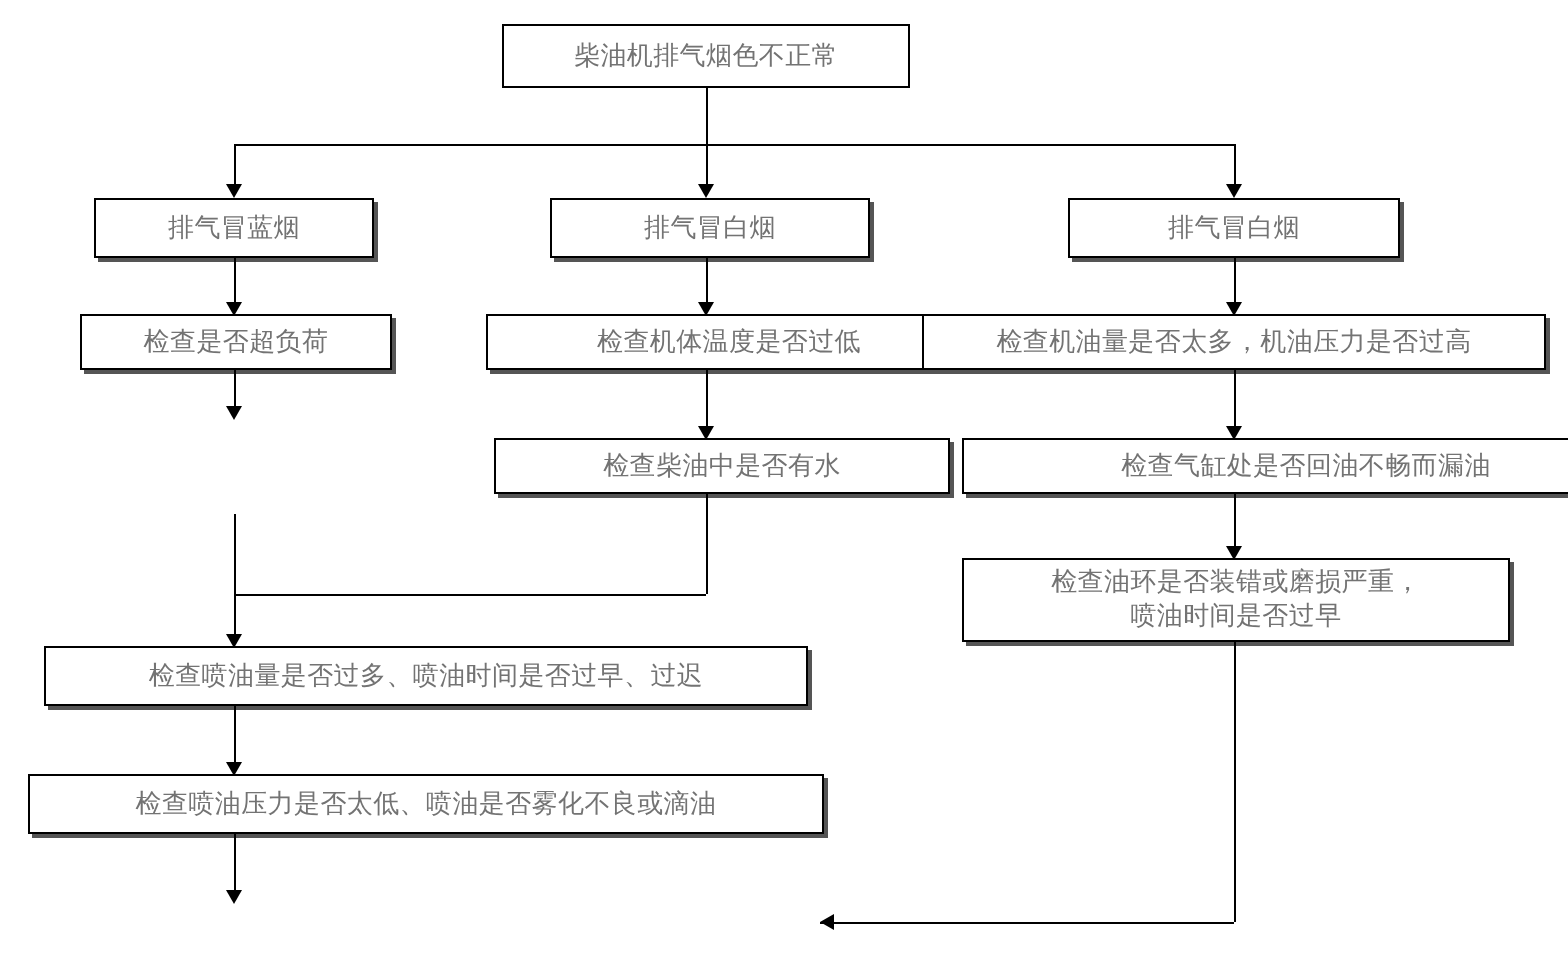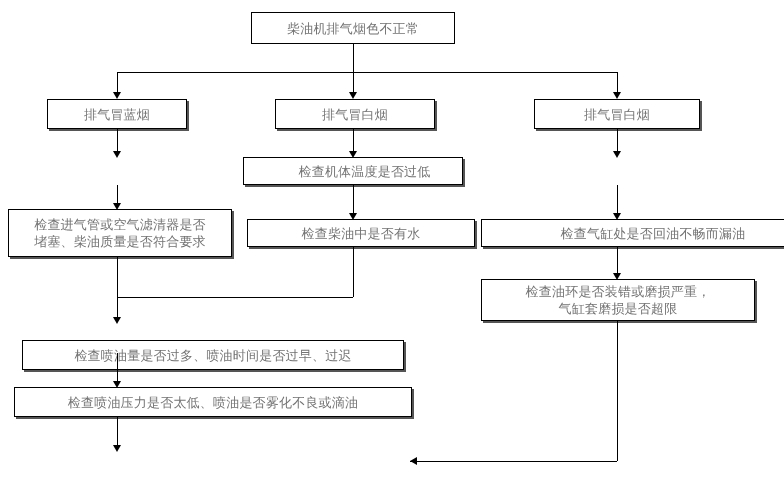--- a/index.html
+++ b/index.html
@@ -72,26 +72,25 @@
   <div class="line v" style="left:353px; top:72px; height:20px;"></div>
   <div class="arrow arrow-down" style="left:349px; top:92px;"></div>
   <div class="line v" style="left:617px; top:72px; height:20px;"></div>
   <div class="arrow arrow-down" style="left:613px; top:92px;"></div>
 
   <div class="node shadow" style="left:47px; top:99px; width:140px; height:30px;">排气冒蓝烟</div>
 
   <div class="line v" style="left:117px; top:129px; height:22px;"></div>
   <div class="arrow arrow-down" style="left:113px; top:151px;"></div>
 
+  <div class="node shadow" style="left:40px; top:157px; width:156px; height:28px;">检查是否超负荷</div>
 
   <div class="line v" style="left:117px; top:185px; height:18px;"></div>
   <div class="arrow arrow-down" style="left:113px; top:203px;"></div>
 
-  <div class="node shadow" style="left:8px; top:209px; width:224px; height:48px;">检查进气管或空气滤清器是否
-堵塞、柴油质量是否符合要求</div>
 
   <div class="line v" style="left:117px; top:257px; height:60px;"></div>
   <div class="arrow arrow-down" style="left:113px; top:317px;"></div>
 
   <div class="node shadow" style="left:275px; top:99px; width:160px; height:30px;">排气冒白烟</div>
 
   <div class="line v" style="left:353px; top:129px; height:22px;"></div>
   <div class="arrow arrow-down" style="left:349px; top:151px;"></div>
 
   <div class="node shadow" style="left:243px; top:157px; width:220px; height:28px;padding-left:27px;">检查机体温度是否过低</div>
@@ -102,37 +101,38 @@
   <div class="node shadow" style="left:247px; top:219px; width:228px; height:28px;">检查柴油中是否有水</div>
 
   <div class="line v" style="left:353px; top:247px; height:50px;"></div>
   <div class="line h" style="left:117px; top:297px; width:236px;"></div>
 
   <div class="node shadow" style="left:534px; top:99px; width:166px; height:30px;">排气冒白烟</div>
 
   <div class="line v" style="left:617px; top:129px; height:22px;"></div>
   <div class="arrow arrow-down" style="left:613px; top:151px;"></div>
 
+  <div class="node shadow" style="left:461px; top:157px; width:312px; height:28px;">检查机油量是否太多，机油压力是否过高</div>
 
   <div class="line v" style="left:617px; top:185px; height:28px;"></div>
   <div class="arrow arrow-down" style="left:613px; top:213px;"></div>
 
   <div class="node shadow" style="left:481px; top:219px; width:336px; height:28px;padding-left:12px;">检查气缸处是否回油不畅而漏油</div>
 
   <div class="line v" style="left:617px; top:247px; height:26px;"></div>
   <div class="arrow arrow-down" style="left:613px; top:273px;"></div>
 
   <div class="node shadow" style="left:481px; top:279px; width:274px; height:42px;">检查油环是否装错或磨损严重，
-气缸套磨损是否超限</div>
+喷油时间是否过早</div>
 
   <div class="line v" style="left:617px; top:321px; height:140px;"></div>
   <div class="line h" style="left:410px; top:461px; width:207px;"></div>
   <div class="arrow arrow-left" style="left:410px; top:457px;"></div>
 
-  <div class="node shadow" style="left:22px; top:323px; width:382px; height:30px;margin-top:17px;">检查喷油量是否过多、喷油时间是否过早、过迟</div>
+  <div class="node shadow" style="left:22px; top:323px; width:382px; height:30px;">检查喷油量是否过多、喷油时间是否过早、过迟</div>
 
   <div class="line v" style="left:117px; top:353px; height:28px;"></div>
   <div class="arrow arrow-down" style="left:113px; top:381px;"></div>
 
   <div class="node shadow" style="left:14px; top:387px; width:398px; height:30px;">检查喷油压力是否太低、喷油是否雾化不良或滴油</div>
 
   <div class="line v" style="left:117px; top:417px; height:28px;"></div>
   <div class="arrow arrow-down" style="left:113px; top:445px;"></div>
 
 

